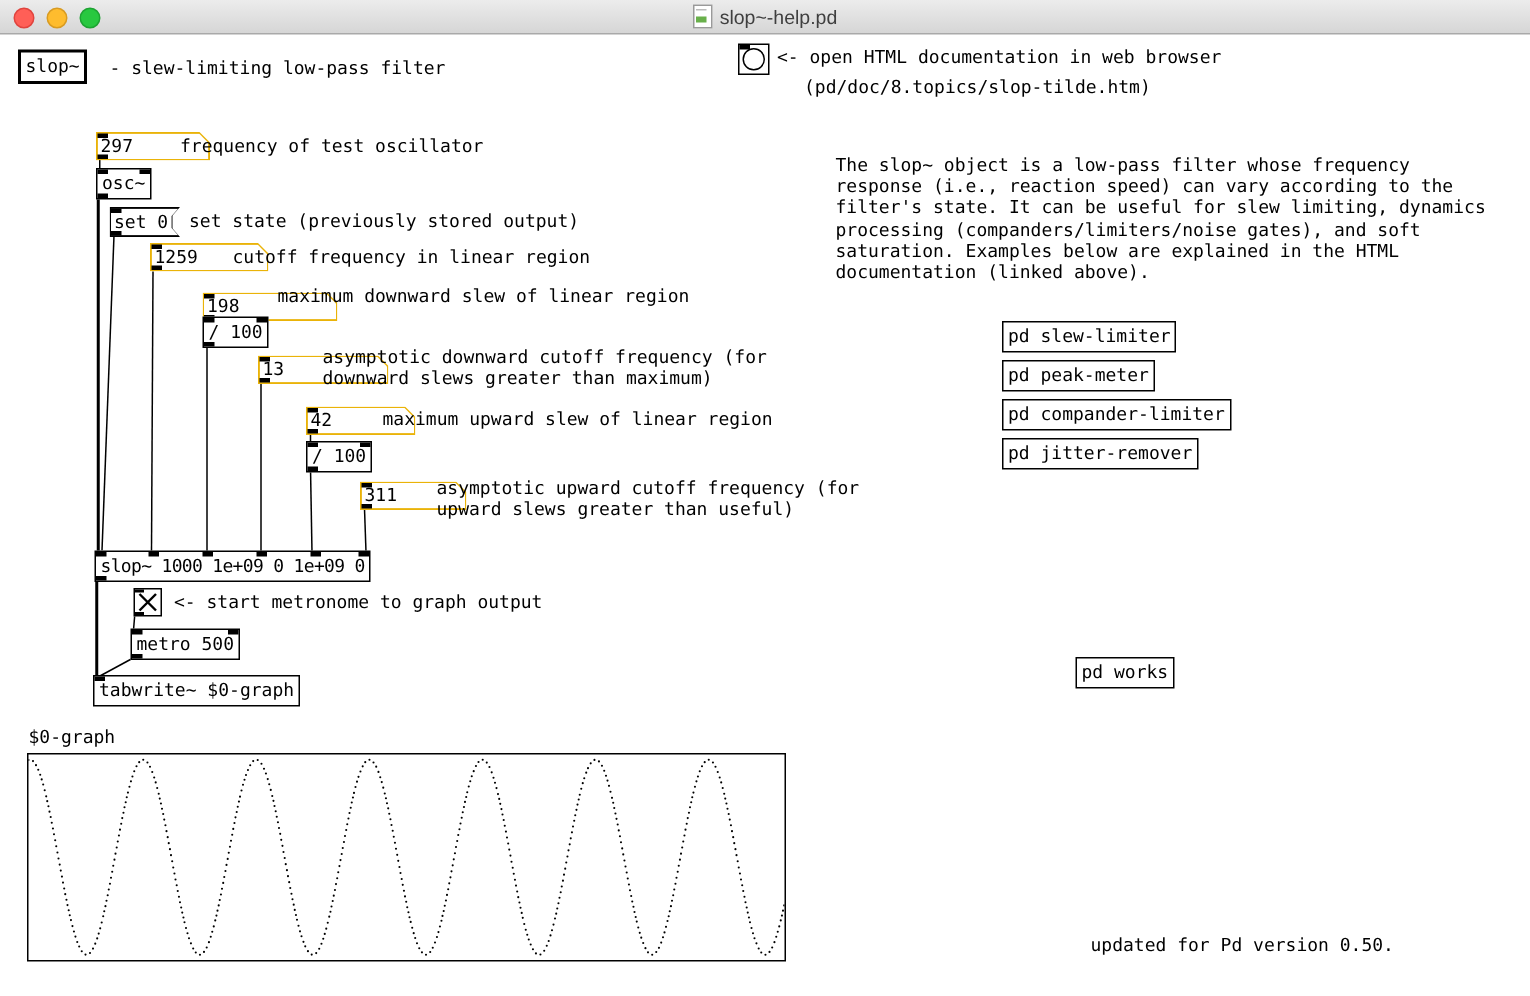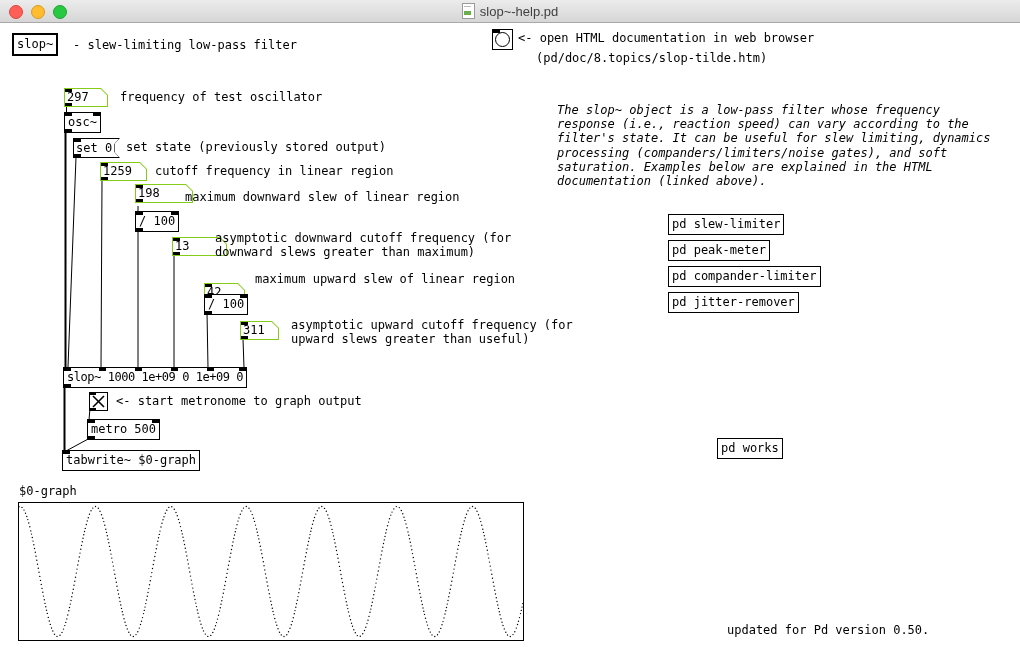--- a/index.html
+++ b/index.html
@@ -24,43 +24,43 @@
   svg.cords{position:absolute;left:0;top:0;width:1020px;height:664px;pointer-events:none;z-index:1;}
   svg.cords line{stroke:#000;}
   
   .cmt{position:absolute;z-index:2;font-size:12px;line-height:14.2px;white-space:pre;color:#000;}
   
   .obj{position:absolute;z-index:2;background:#fff;border:1px solid #000;
        font-size:12px;line-height:15px;padding:2px 3px;white-space:nowrap;}
   .obj.bold{border-width:2px;}
   .slopbox{letter-spacing:-0.45px;}
   
-  .atom{position:absolute;z-index:2;height:19px;background:#84cc16;
-        clip-path:polygon(0 0,calc(100% - 7px) 0,100% 7px,100% 100%,0 100%);}
+  .atom{position:absolute;z-index:2;height:19px;background:#eab308;
+        clip-path:polygon(0 0,calc(100% - 7px) 0,100% 7px,100% 100%,0 100%);padding-left:32px;}
   .atom .fill{position:absolute;left:1px;top:1px;right:1px;bottom:1px;background:#fff;
         clip-path:polygon(0 0,calc(100% - 6.3px) 0,100% 6.3px,100% 100%,0 100%);}
   .atom .lbl{position:absolute;left:3px;top:2px;font-size:12px;line-height:15px;}
   
   .msgbox{position:absolute;z-index:2;height:20px;background:#000;
         clip-path:polygon(0 0,100% 0,calc(100% - 5px) 28%,calc(100% - 5px) 72%,100% 100%,0 100%);}
   .msgbox .fill{position:absolute;left:1px;top:1px;right:1px;bottom:1px;background:#fff;
         clip-path:polygon(0 0,100% 0,calc(100% - 4.6px) 28%,calc(100% - 4.6px) 72%,100% 100%,0 100%);}
   .msgbox .lbl{position:absolute;left:3px;top:2.5px;font-size:12px;line-height:15px;}
   
   .nub{position:absolute;width:7px;height:3px;background:#000;z-index:3;display:block;}
   .tl{left:0;top:0;} .tr{right:0;top:0;} .bl{left:0;bottom:0;}
   .atom .tl,.atom .bl,.msgbox .tl,.msgbox .bl{left:1px;}
   .atom .tl,.msgbox .tl{top:1px;} .atom .bl,.msgbox .bl{bottom:1px;}
   
   .toggle{position:absolute;z-index:2;width:17px;height:17px;border:1px solid #000;background:#fff;}
   .bang{position:absolute;z-index:2;width:19px;height:19px;border:1px solid #000;background:#fff;}
   .bang .circle{position:absolute;left:2px;top:2px;width:13px;height:13px;border:1.4px solid #000;border-radius:50%;}
   
   .graph{position:absolute;z-index:2;border:1px solid #000;background:#fff;}
-  .desc{position:absolute;z-index:2;font-size:12px;line-height:14.2px;white-space:pre;font-style:italic;}
+  .desc{position:absolute;z-index:2;font-size:12px;line-height:14.2px;white-space:pre;}
 </style>
 </head>
 <body>
 
 <div class="canvas">
 
   <svg class="cords">
     <line x1="66.5" y1="106" x2="66.5" y2="113" stroke-width="1"></line>
     <line x1="65.5" y1="130" x2="65.5" y2="368" stroke-width="2"></line>
     <line x1="76" y1="157" x2="68" y2="367" stroke-width="1"></line>
@@ -117,21 +117,21 @@
   <div class="cmt" style="left:126px;top:140px">set state (previously stored output)</div>
 
   <div class="atom" style="left:100px;top:162px;width:47px">
     <div class="fill"></div>
     <span class="nub tl"></span>
     <span class="nub bl"></span>
     <span class="lbl">1259</span>
   </div>
   <div class="cmt" style="left:155px;top:164px">cutoff frequency in linear region</div>
 
-  <div class="atom" style="left:135px;top:184px;width:58px">
+  <div class="atom" style="left:135px;top:195px;width:58px">
     <div class="fill"></div>
     <span class="nub tl"></span>
     <span class="nub bl"></span>
     <span class="lbl">198</span>
   </div>
   <div class="cmt" style="left:185px;top:190px">maximum downward slew of linear region</div>
 
   <div class="obj" style="left:135px;top:211px">
     <span class="nub tl"></span>
     <span class="nub tr"></span>
@@ -141,21 +141,21 @@
 
   <div class="atom" style="left:172px;top:237px;width:55px">
     <div class="fill"></div>
     <span class="nub tl"></span>
     <span class="nub bl"></span>
     <span class="lbl">13</span>
   </div>
   <div class="cmt" style="left:215px;top:231px">asymptotic downward cutoff frequency (for
 downward slews greater than maximum)</div>
 
-  <div class="atom" style="left:204px;top:283px;width:41px">
+  <div class="atom" style="left:204px;top:271px;width:41px">
     <div class="fill"></div>
     <span class="nub tl"></span>
     <span class="nub bl"></span>
     <span class="lbl">42</span>
   </div>
   <div class="cmt" style="left:255px;top:272px">maximum upward slew of linear region</div>
 
   <div class="obj" style="left:204px;top:294px">
     <span class="nub tl"></span>
     <span class="nub tr"></span>

